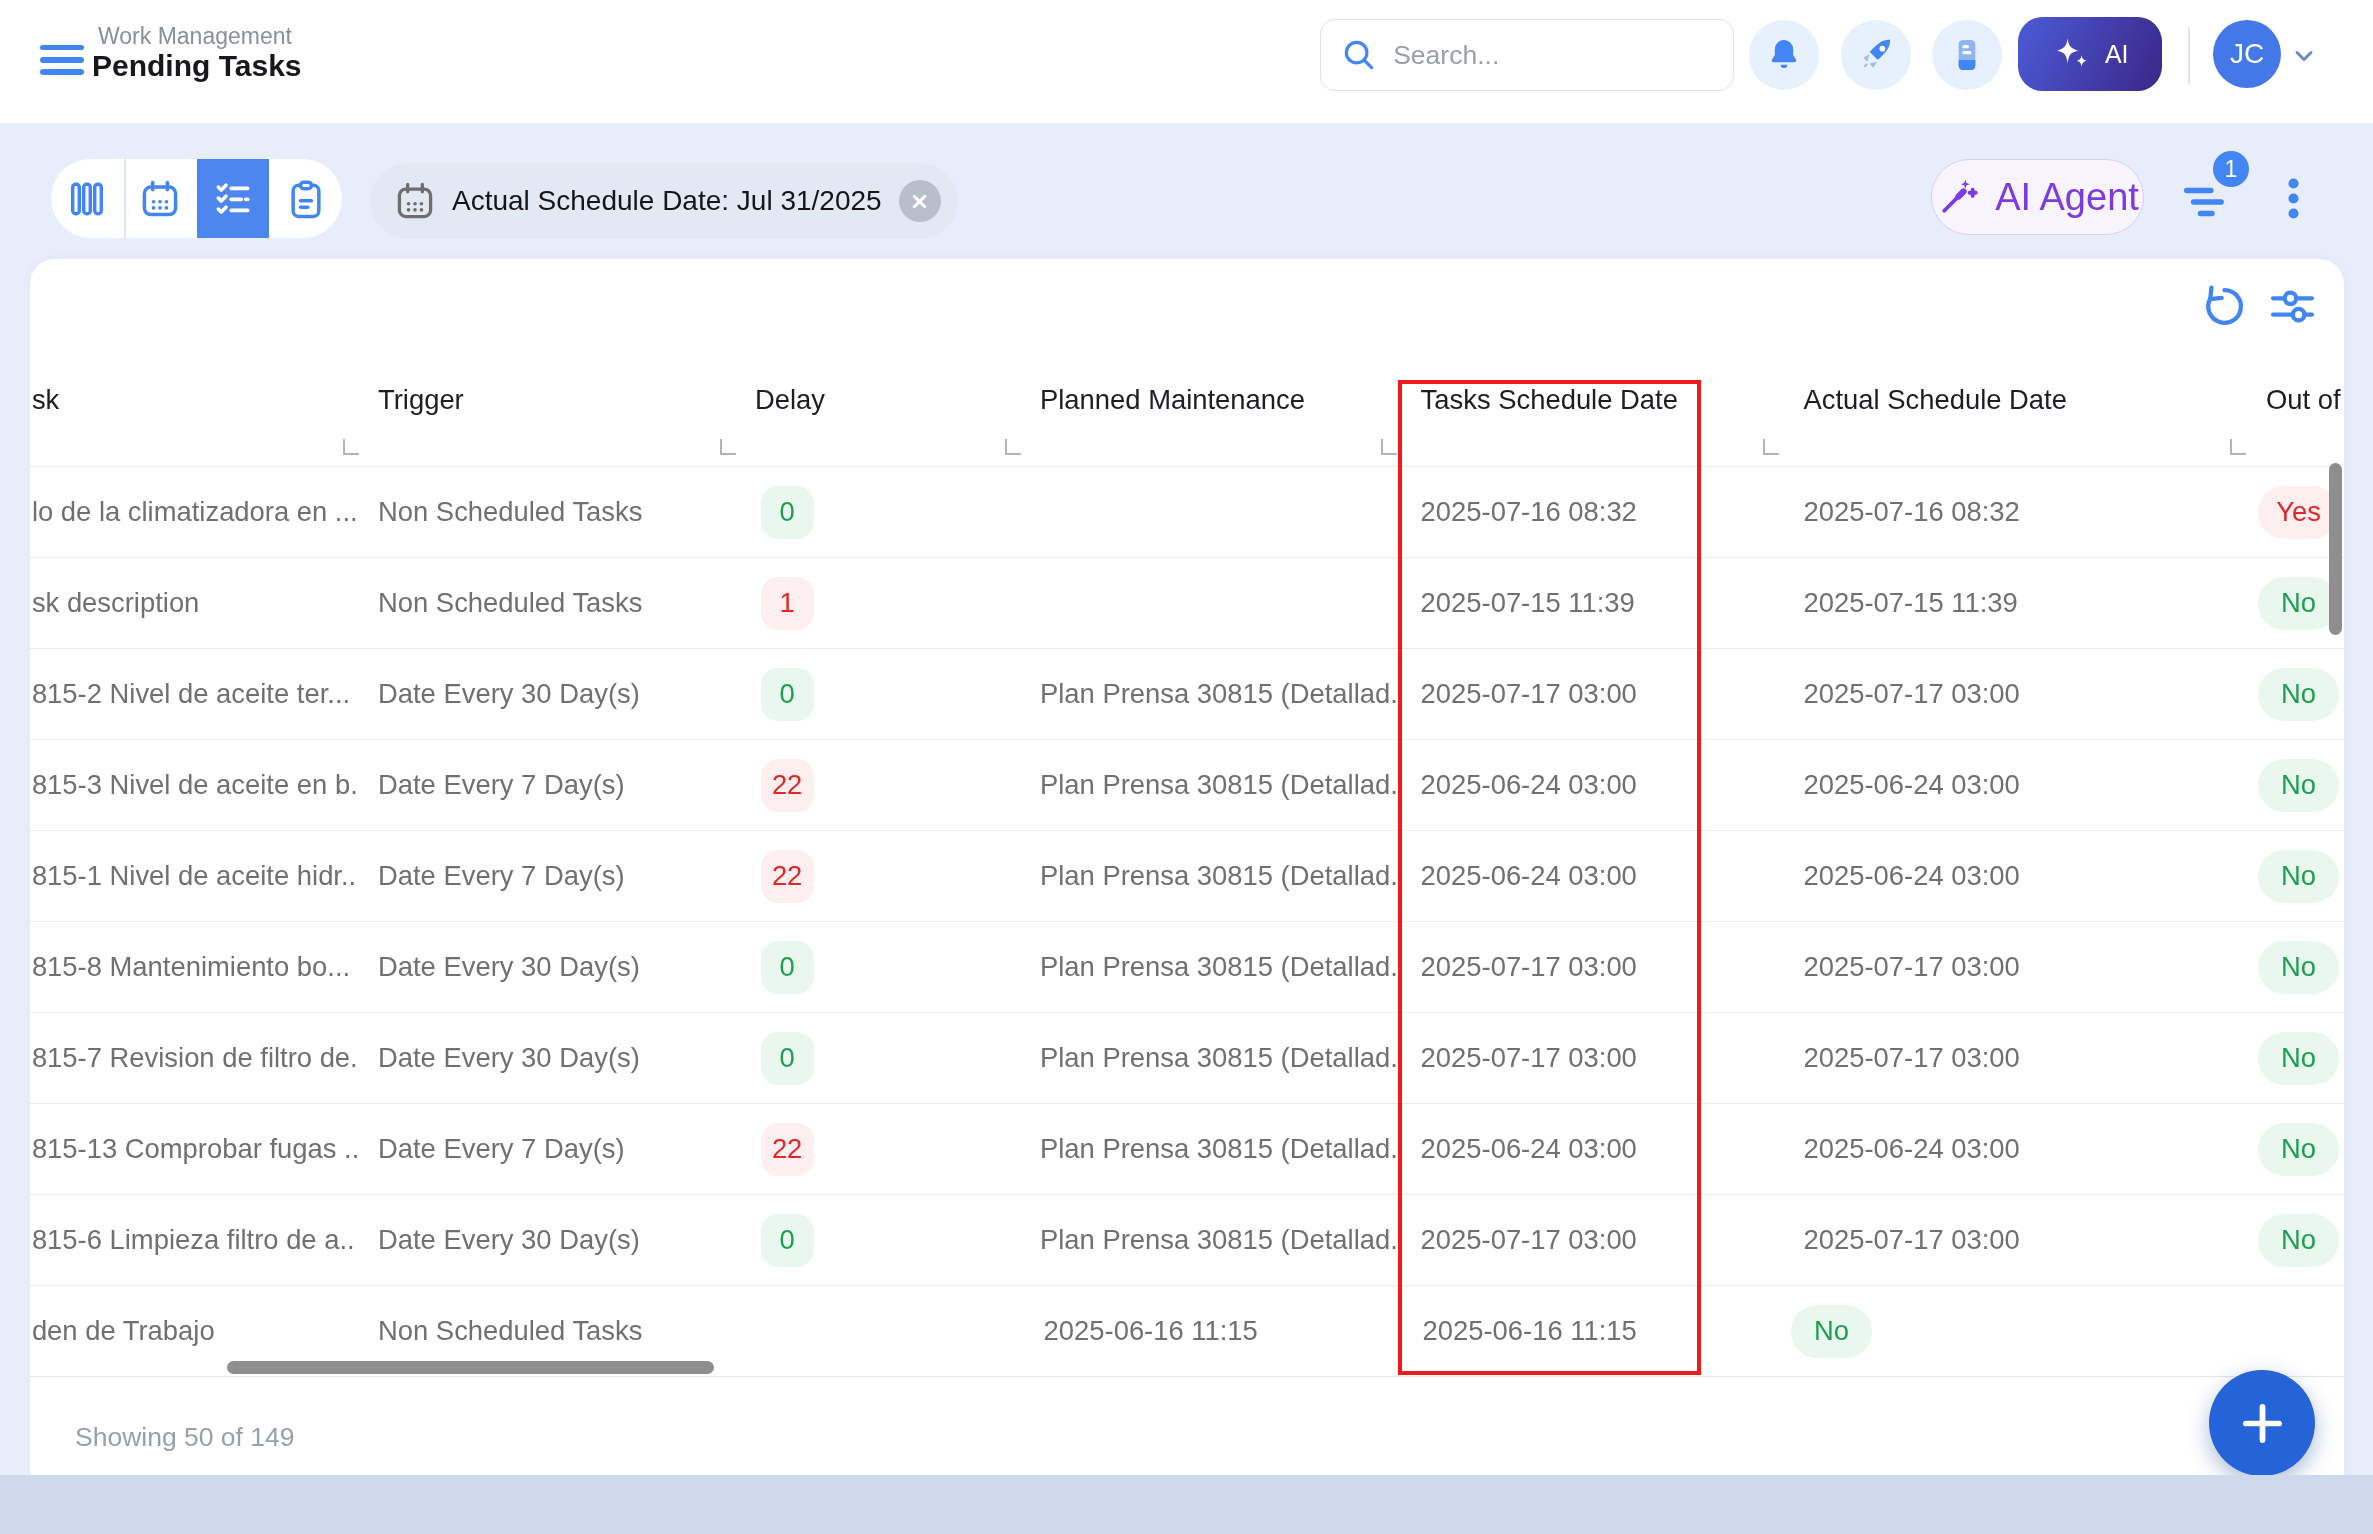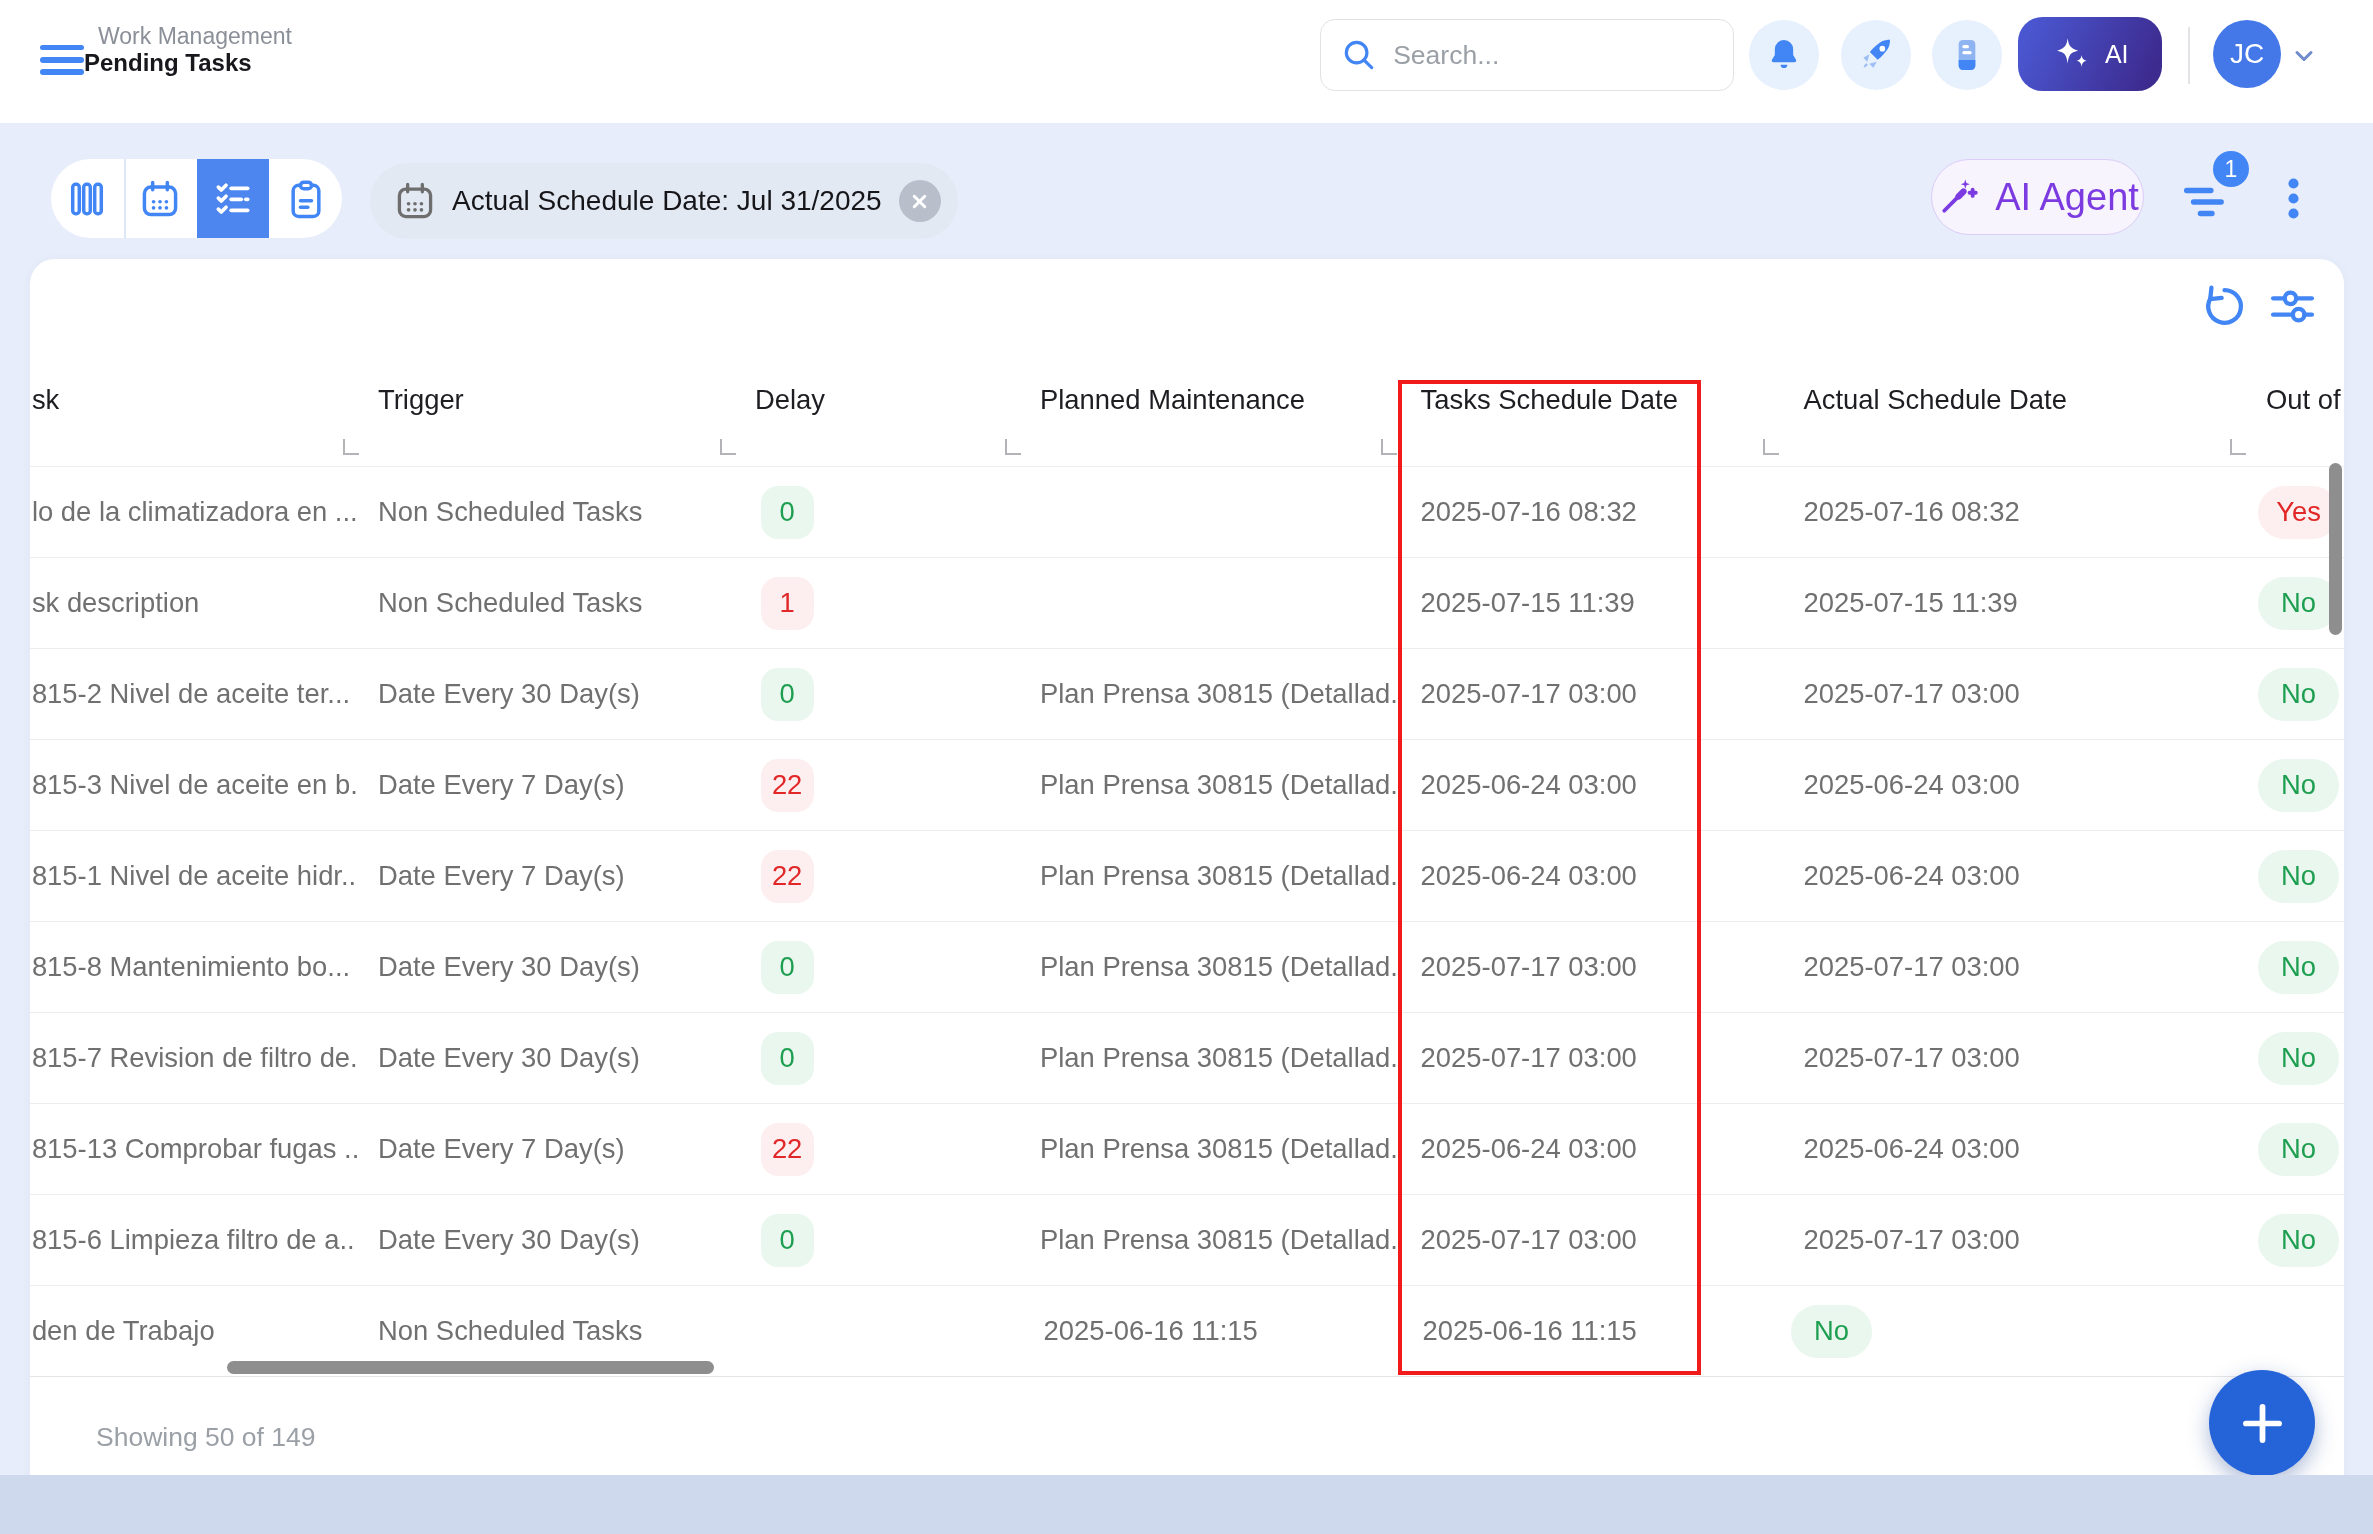--- a/index.html
+++ b/index.html
@@ -3,21 +3,21 @@
 <meta charset="utf-8">
 <style>
   html,body{margin:0;padding:0;background:#cfd9ee;}
   .screen{position:relative;width:2373px;height:1475px;background:#E7EDFA;overflow:hidden;
           font-family:"Liberation Sans",sans-serif;-webkit-font-smoothing:antialiased;}
   
   .topbar{position:absolute;left:0;top:0;width:2373px;height:123px;background:#ffffff;z-index:2;}
   .hamburger{position:absolute;left:40px;top:38px;width:47px;height:45px;cursor:pointer;}
   .hamburger span{display:block;width:44px;height:5.7px;border-radius:3.8px;background:#4285F4;margin:6.6px 0;}
   .crumb{position:absolute;left:98px;top:23px;font-size:23px;color:#8a8f98;}
-  .pagetitle{position:absolute;left:84px;top:49px;font-size:24px;font-weight:700;color:#17171c;}
+  .pagetitle{position:absolute;left:92px;top:49px;font-size:30px;font-weight:700;color:#17171c;}
   .search{position:absolute;left:1320px;top:19px;width:414px;height:72px;border:1.9px solid #e2e2e6;
           border-radius:15px;background:#fff;box-sizing:border-box;display:flex;align-items:center;}
   .search svg{margin:0 13.2px 0 19px;flex:0 0 auto;}
   .search input{border:none;outline:none;font-size:26.5px;color:#444;width:284px;background:transparent;
                 font-family:"Liberation Sans",sans-serif;}
   .search input::placeholder{color:#9aa0a6;}
   .roundbtn{position:absolute;top:20px;width:70px;height:70px;border-radius:50%;background:#E7F0FD;
             display:flex;align-items:center;justify-content:center;cursor:pointer;}
   .ai-btn{position:absolute;left:2018px;top:17px;width:144px;height:74px;border-radius:24.6px;
           background:linear-gradient(115deg,#4A56CF 10%,#3D2B8F 90%);display:flex;align-items:center;
@@ -79,21 +79,21 @@
   .h-out{padding-left:22px;}
   .badge{min-width:53px;height:53px;border-radius:17px;display:inline-flex;align-items:center;
          justify-content:center;font-size:27.4px;padding:0 11.4px;box-sizing:border-box;}
   .badge.ok,.badge.good{background:#E9F7EE;color:#1E9E50;}
   .badge.late,.badge.bad{background:#FDEFEF;color:#E12727;}
   .badge.outpill{min-width:81px;border-radius:26.5px;}
   .hscroll{position:absolute;left:197px;top:1102px;width:487px;height:13.2px;border-radius:6.6px;background:#8E8E8E;cursor:grab;}
   .vscroll{position:absolute;left:2299px;top:204px;width:13.2px;height:172px;border-radius:6.6px;background:#8E8E8E;cursor:grab;}
   .card-footer{position:absolute;left:0;top:1117px;width:2314px;height:121px;border-top:0.9px solid #e6e6e6;
                display:flex;align-items:center;}
-  .showing{font-size:26.5px;color:#9aa0a6;margin-left:66px;}
+  .showing{font-size:26.5px;color:#9aa0a6;margin-left:45px;}
   
   .redbox{position:absolute;left:1398px;top:380px;width:303px;height:995px;border:4.7px solid #F21B1B;
           box-sizing:border-box;z-index:5;pointer-events:none;}
   .fab{position:absolute;left:2209px;top:1370px;width:106px;height:106px;border-radius:50%;background:#2563D9;
        display:flex;align-items:center;justify-content:center;cursor:pointer;z-index:6;
        box-shadow:0 7.6px 21px rgba(20,60,140,.35);}
 </style>
 </head>
 <body>
 

